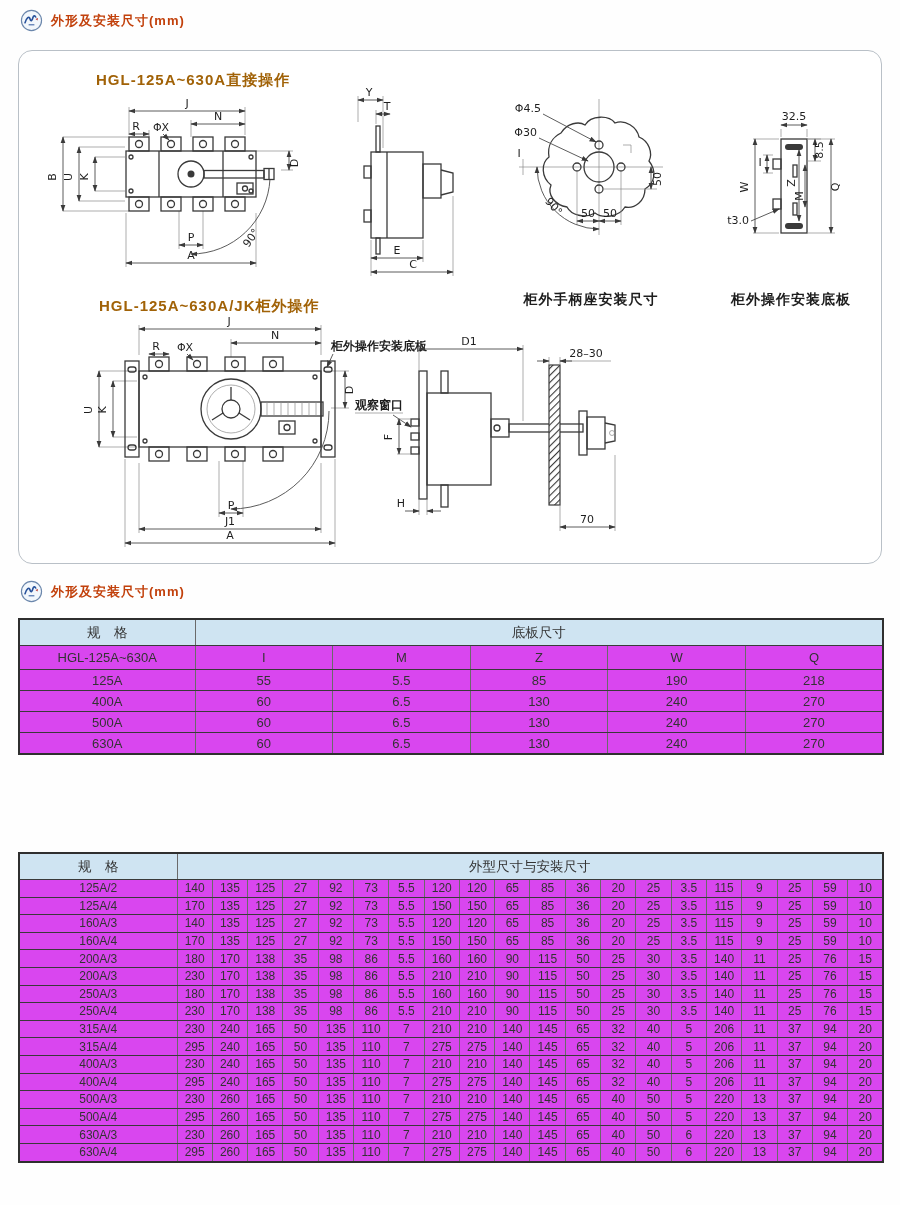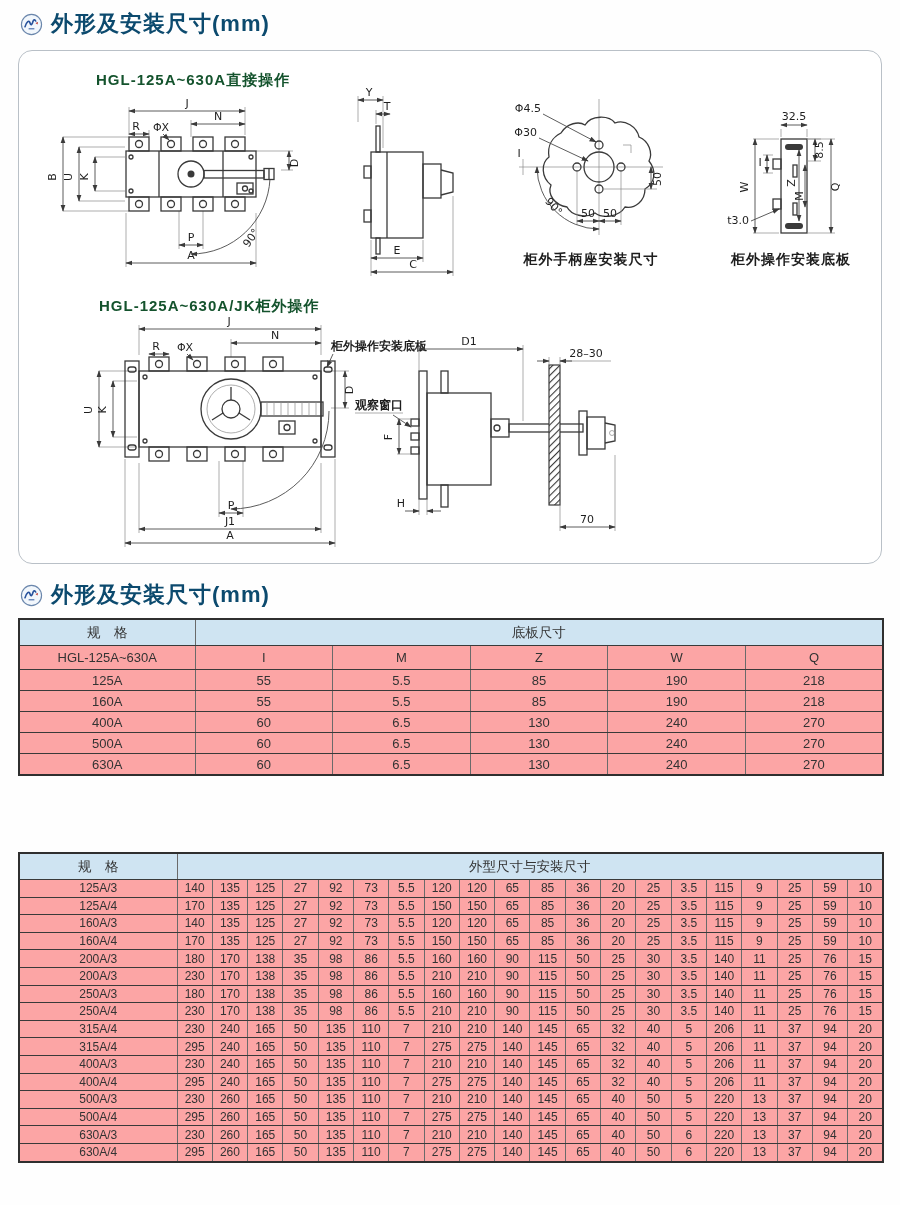--- a/index.html
+++ b/index.html
@@ -1,37 +1,37 @@
 <!DOCTYPE html>
 <html><head>
 <meta charset="utf-8">
 <style>
   html,body{margin:0;padding:0;background:#ffffff;}
   .page{position:relative;width:900px;height:1205px;background:#fefefe;overflow:hidden;
         font-family:"Liberation Sans","DejaVu Sans",sans-serif;color:#222;}
   .sec-header{position:absolute;left:20px;display:flex;align-items:center;gap:8px;}
-  .sec-title{font-size:22px;font-weight:bold;color:#0c4a6e;letter-spacing:1px;}
+  .sec-title{font-size:13px;font-weight:bold;color:#c2410c;letter-spacing:1px;}
   .logo{width:23px;height:23px;}
   .draw-box{position:absolute;left:18px;top:50px;width:862px;height:512px;background:#fff;
             border:1.5px solid #b9c0c7;border-radius:14px;}
-  .dtitle{position:absolute;font-size:15px;font-weight:bold;color:#14532d;letter-spacing:1px;white-space:nowrap;}
-  .dcaption{position:absolute;font-size:14px;font-weight:bold;color:#1d1d1d;text-align:center;letter-spacing:1px;}
+  .dtitle{position:absolute;font-size:15px;font-weight:bold;color:#a16207;letter-spacing:1px;white-space:nowrap;}
+  .dcaption{position:absolute;font-size:14px;font-weight:bold;color:#1d1d1d;text-align:center;letter-spacing:1px;margin-top:40px;}
   .dwg{position:absolute;}
 
   
   .e{fill:none;stroke:#3a3a3a;stroke-width:1.3;}
   .t{fill:none;stroke:#8a8a8a;stroke-width:0.7;}
   .d{fill:none;stroke:#4a4a4a;stroke-width:0.9;marker-start:url(#ar);marker-end:url(#ar);}
   .l{fill:none;stroke:#4a4a4a;stroke-width:0.9;marker-end:url(#ar);}
   .fillslot{fill:#3a3a3a;stroke:none;}
   svg text{font-family:"DejaVu Sans","Liberation Sans",sans-serif;font-size:11px;fill:#1e1e1e;}
   svg text.cjk{font-size:12px;font-weight:bold;}
 
   
-  table.spec{position:absolute;left:18px;border-collapse:collapse;table-layout:fixed;width:864px;background:#fca5a5;}
+  table.spec{position:absolute;left:18px;border-collapse:collapse;table-layout:fixed;width:864px;background:#d946ef;}
   table.spec td{border-left:1px solid #6a6a6a;border-right:1px solid #6a6a6a;
                 border-top:1.6px solid #3a3a3a;border-bottom:1.6px solid #3a3a3a;
                 text-align:center;color:#333;padding:0;}
   table.spec{border:2px solid #2f2f2f;}
   td.blue{background:#cfe4f2;}
   td.speccol{border-right:2px solid #2f2f2f;white-space:pre;}
   #t1{top:618px;font-size:13px;}
   #t1 td{height:20px;}
   #t1 tr.h1 td{height:25px;font-size:13.5px;}
   #t1 tr.h2 td{height:23px;}
@@ -430,28 +430,20 @@
     <tbody>
         <tr>
           <td class="speccol">125A</td>
           <td>55</td>
           <td>5.5</td>
           <td>85</td>
           <td>190</td>
           <td>218</td>
         </tr>
         <tr>
-          <td class="speccol">160A</td>
-          <td>55</td>
-          <td>5.5</td>
-          <td>85</td>
-          <td>190</td>
-          <td>218</td>
-        </tr>
-        <tr>
           <td class="speccol">400A</td>
           <td>60</td>
           <td>6.5</td>
           <td>130</td>
           <td>240</td>
           <td>270</td>
         </tr>
         <tr>
           <td class="speccol">500A</td>
           <td>60</td>
@@ -496,21 +488,21 @@
         <col style="width: 35.3px;">
       </colgroup>
     <tbody>
       <tr class="h1">
         <td class="blue speccol">规　格</td>
         <td class="blue" colspan="20">外型尺寸与安装尺寸</td>
       </tr>
     </tbody>
     <tbody>
         <tr>
-          <td class="speccol">125A/3</td>
+          <td class="speccol">125A/2</td>
           <td>140</td>
           <td>135</td>
           <td>125</td>
           <td>27</td>
           <td>92</td>
           <td>73</td>
           <td>5.5</td>
           <td>120</td>
           <td>120</td>
           <td>65</td>

